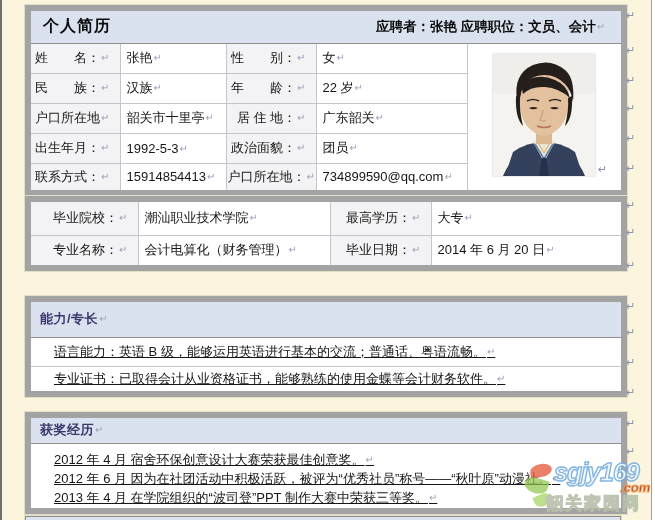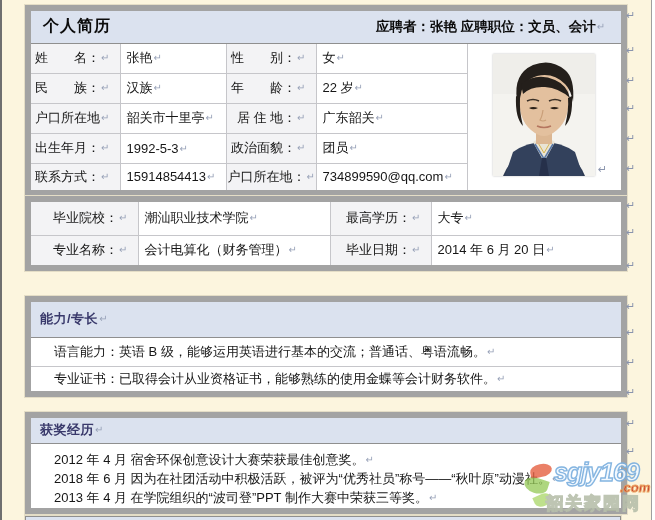--- a/index.html
+++ b/index.html
@@ -15,21 +15,21 @@
   table.t{
     position:absolute;border-collapse:collapse;table-layout:fixed;
     background:#ffffff;border:6px solid #a3a3a3;
     box-shadow:0 0 0 1px #e4ddc6;
     font-size:13px;color:#161616;
   }
   .t td{border:1px solid #c6c6ca;overflow:hidden;white-space:nowrap;}
   .t td.hdr{background:#dbe2ef;border-bottom:1px solid #8f8f8f;}
   .t td.lab{background:#f3f3f5;text-align:right;padding-right:9px;}
   .t td.val{background:#ffffff;text-align:left;padding-left:6px;}
-  .t td.full{background:#ffffff;text-align:left;padding-left:23px;white-space:normal;}
+  .t td.full{background:#ffffff;text-align:left;padding-left:23px;white-space:normal;text-decoration:underline;}
   .t td.photo-cell{background:#ffffff;text-align:center;vertical-align:middle;position:relative;}
 
   .hdr-flex{display:flex;align-items:center;width:100%;}
   .doc-title{font-size:16px;font-weight:bold;color:#0b0b0b;padding-left:11px;letter-spacing:1px;}
   .applicant{margin-left:auto;font-size:13.5px;font-weight:bold;color:#0b0b0b;padding-right:14px;}
 
   .sec-title{font-size:13px;font-weight:bold;color:#39396b;padding-left:8px;letter-spacing:0.5px;}
 
   .m{color:#98a2b8;font-size:10px;font-weight:normal;padding:0 1px;vertical-align:1px;}
   .margin-mark{position:absolute;left:626px;color:#8a94ad;font-size:11px;line-height:11px;}
@@ -194,21 +194,21 @@
     </colgroup>
   <tbody>
       <tr style="height:28px">
     <td class="hdr">
       <span class="sec-title">获奖经历</span><span class="m">↵</span>
     </td>
   </tr>
   <tr style="height:68px">
     <td class="full awards-cell">
       <div><span>2012 年 4 月 宿舍环保创意设计大赛荣获最佳创意奖。</span><span class="m">↵</span></div>
-      <div><span>2018 年 6 月 因为在社团活动中积极活跃，被评为“优秀社员”称号——“秋叶原”动漫社。</span><span class="m">↵</span></div>
+      <div><span>2012 年 6 月 因为在社团活动中积极活跃，被评为“优秀社员”称号——“秋叶原”动漫社。</span><span class="m">↵</span></div>
       <div><span>2013 年 4 月 在学院组织的“波司登”PPT 制作大赛中荣获三等奖。</span><span class="m">↵</span></div>
     </td>
   </tr>
 </tbody>
   </table>
 
 <div class="table-sliver"></div>
 
 <span class="margin-mark" style="top:10px">↵</span>
 <span class="margin-mark" style="top:45px">↵</span>

